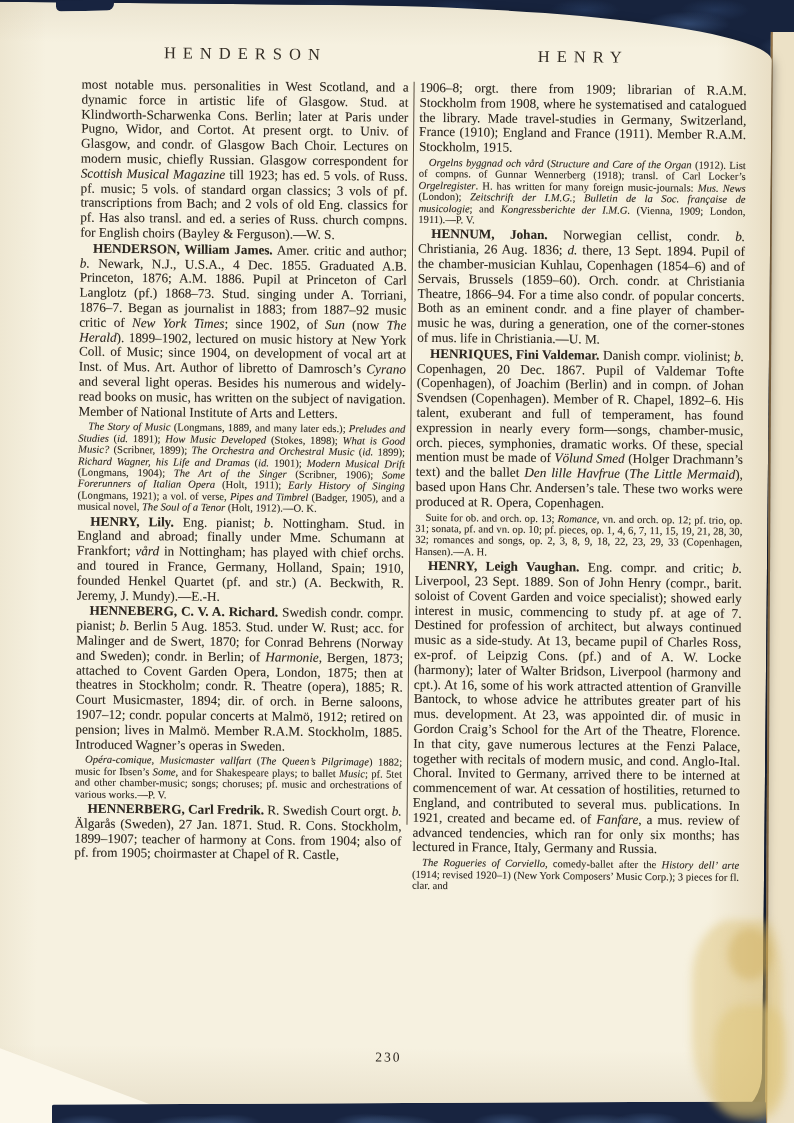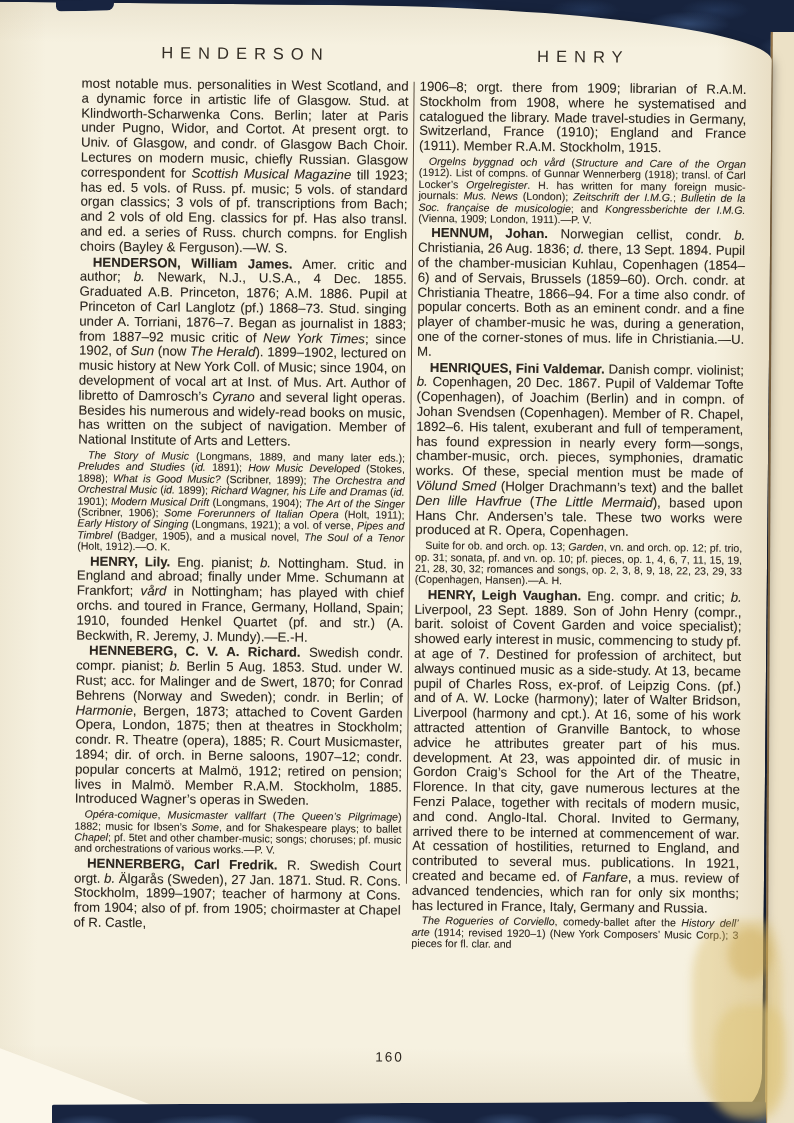--- a/index.html
+++ b/index.html
@@ -4,21 +4,21 @@
 <style>
   html,body{margin:0;padding:0;}
   .scene{
     position:relative;width:794px;height:1123px;overflow:hidden;
     background-color:#17233d;
     background-image:
       radial-gradient(ellipse 60px 18px at 30% 40%, #31486f 0%, transparent 70%),
       radial-gradient(ellipse 80px 22px at 70% 60%, #3a5377 0%, transparent 70%),
       radial-gradient(ellipse 50px 16px at 50% 20%, #223456 0%, transparent 70%);
     background-size:160px 60px,220px 80px,130px 50px;
-    font-family:Liberation Sans, sans-serif;
+    font-family:Liberation Serif, serif;
   }
   .cover-tex{
     background-color:#182440;
     background-image:
       radial-gradient(ellipse 50px 14px at 25% 50%, #33496e 0%, transparent 70%),
       radial-gradient(ellipse 70px 18px at 70% 40%, #3c5579 0%, transparent 70%);
     background-size:140px 40px,200px 60px;
   }
   .underpage{
     position:absolute;left:768px;top:32px;width:30px;height:1091px;
@@ -99,49 +99,49 @@
 
         <p class="entry"><span class="head">HENDERSON, William James.</span>
            <span>Amer. critic and author; <i>b.</i> Newark, N.J., U.S.A., 4 Dec. 1855. Graduated A.B. Princeton, 1876; A.M. 1886. Pupil at Princeton of Carl Langlotz (pf.) 1868–73. Stud. singing under A. Torriani, 1876–7. Began as journalist in 1883; from 1887–92 music critic of <i>New York Times</i>; since 1902, of <i>Sun</i> (now <i>The Herald</i>). 1899–1902, lectured on music history at New York Coll. of Music; since 1904, on development of vocal art at Inst. of Mus. Art. Author of libretto of Damrosch’s <i>Cyrano</i> and several light operas. Besides his numerous and widely-read books on music, has written on the subject of navigation. Member of National Institute of Arts and Letters.</span></p>
         <p class="works"><i>The Story of Music</i> (Longmans, 1889, and many later eds.); <i>Preludes and Studies</i> (<i>id.</i> 1891); <i>How Music Developed</i> (Stokes, 1898); <i>What is Good Music?</i> (Scribner, 1899); <i>The Orchestra and Orchestral Music</i> (<i>id.</i> 1899); <i>Richard Wagner, his Life and Dramas</i> (<i>id.</i> 1901); <i>Modern Musical Drift</i> (Longmans, 1904); <i>The Art of the Singer</i> (Scribner, 1906); <i>Some Forerunners of Italian Opera</i> (Holt, 1911); <i>Early History of Singing</i> (Longmans, 1921); a vol. of verse, <i>Pipes and Timbrel</i> (Badger, 1905), and a musical novel, <i>The Soul of a Tenor</i> (Holt, 1912).—O. K.</p>
 
         <p class="entry"><span class="head">HENRY, Lily.</span>
            <span>Eng. pianist; <i>b.</i> Nottingham. Stud. in England and abroad; finally under Mme. Schumann at Frankfort; <i>vård</i> in Nottingham; has played with chief orchs. and toured in France, Germany, Holland, Spain; 1910, founded Henkel Quartet (pf. and str.) (A. Beckwith, R. Jeremy, J. Mundy).—E.-H.</span></p>
 
         <p class="entry"><span class="head">HENNEBERG, C. V. A. Richard.</span>
            <span>Swedish condr. compr. pianist; <i>b.</i> Berlin 5 Aug. 1853. Stud. under W. Rust; acc. for Malinger and de Swert, 1870; for Conrad Behrens (Norway and Sweden); condr. in Berlin; of <i>Harmonie</i>, Bergen, 1873; attached to Covent Garden Opera, London, 1875; then at theatres in Stockholm; condr. R. Theatre (opera), 1885; R. Court Musicmaster, 1894; dir. of orch. in Berne saloons, 1907–12; condr. popular concerts at Malmö, 1912; retired on pension; lives in Malmö. Member R.A.M. Stockholm, 1885. Introduced Wagner’s operas in Sweden.</span></p>
-        <p class="works"><i>Opéra-comique</i>, <i>Musicmaster vallfart</i> (<i>The Queen’s Pilgrimage</i>) 1882; music for Ibsen’s <i>Some</i>, and for Shakespeare plays; to ballet <i>Chapel</i>; pf. 5tet and other chamber-music; songs; choruses; pf. music and orchestrations of various works.—P. V.</p>
+        <p class="works"><i>Opéra-comique</i>, <i>Musicmaster vallfart</i> (<i>The Queen’s Pilgrimage</i>) 1882; music for Ibsen’s <i>Some</i>, and for Shakespeare plays; to ballet <i>Music</i>; pf. 5tet and other chamber-music; songs; choruses; pf. music and orchestrations of various works.—P. V.</p>
 
         <p class="entry"><span class="head">HENNERBERG, Carl Fredrik.</span>
            <span>R. Swedish Court orgt. <i>b.</i> Älgarås (Sweden), 27 Jan. 1871. Stud. R. Cons. Stockholm, 1899–1907; teacher of harmony at Cons. from 1904; also of pf. from 1905; choirmaster at Chapel of R. Castle,</span></p>
       </div>
 
       <div class="divider"></div>
 
       <div class="col">
         <div class="running-head">HENRY</div>
 
         <p>1906–8; orgt. there from 1909; librarian of R.A.M. Stockholm from 1908, where he systematised and catalogued the library. Made travel-studies in Germany, Switzerland, France (1910); England and France (1911). Member R.A.M. Stockholm, 1915.</p>
         <p class="works"><i>Orgelns byggnad och vård</i> (<i>Structure and Care of the Organ</i> (1912). List of compns. of Gunnar Wennerberg (1918); transl. of Carl Locker’s <i>Orgelregister</i>. H. has written for many foreign music-journals: <i>Mus. News</i> (London); <i>Zeitschrift der I.M.G.</i>; <i>Bulletin de la Soc. française de musicologie</i>; and <i>Kongressberichte der I.M.G.</i> (Vienna, 1909; London, 1911).—P. V.</p>
 
         <p class="entry"><span class="head">HENNUM, Johan.</span>
            <span>Norwegian cellist, condr. <i>b.</i> Christiania, 26 Aug. 1836; <i>d.</i> there, 13 Sept. 1894. Pupil of the chamber-musician Kuhlau, Copenhagen (1854–6) and of Servais, Brussels (1859–60). Orch. condr. at Christiania Theatre, 1866–94. For a time also condr. of popular concerts. Both as an eminent condr. and a fine player of chamber-music he was, during a generation, one of the corner-stones of mus. life in Christiania.—U. M.</span></p>
 
         <p class="entry"><span class="head">HENRIQUES, Fini Valdemar.</span>
            <span>Danish compr. violinist; <i>b.</i> Copenhagen, 20 Dec. 1867. Pupil of Valdemar Tofte (Copenhagen), of Joachim (Berlin) and in compn. of Johan Svendsen (Copenhagen). Member of R. Chapel, 1892–6. His talent, exuberant and full of temperament, has found expression in nearly every form—songs, chamber-music, orch. pieces, symphonies, dramatic works. Of these, special mention must be made of <i>Völund Smed</i> (Holger Drachmann’s text) and the ballet <i>Den lille Havfrue</i> (<i>The Little Mermaid</i>), based upon Hans Chr. Andersen’s tale. These two works were produced at R. Opera, Copenhagen.</span></p>
-        <p class="works">Suite for ob. and orch. op. 13; <i>Garden</i>, vn. and orch. op. 12; pf. trio, op. 31; sonata, pf. and vn. op. 10; pf. pieces, op. 1, 4, 6, 7, 11, 15, 19, 21, 28, 30, 32; romances and songs, op. 2, 3, 8, 9, 18, 22, 23, 29, 33 (Copenhagen, Hansen).—A. H.</p>
+        <p class="works">Suite for ob. and orch. op. 13; <i>Romance</i>, vn. and orch. op. 12; pf. trio, op. 31; sonata, pf. and vn. op. 10; pf. pieces, op. 1, 4, 6, 7, 11, 15, 19, 21, 28, 30, 32; romances and songs, op. 2, 3, 8, 9, 18, 22, 23, 29, 33 (Copenhagen, Hansen).—A. H.</p>
 
         <p class="entry"><span class="head">HENRY, Leigh Vaughan.</span>
            <span>Eng. compr. and critic; <i>b.</i> Liverpool, 23 Sept. 1889. Son of John Henry (compr., barit. soloist of Covent Garden and voice specialist); showed early interest in music, commencing to study pf. at age of 7. Destined for profession of architect, but always continued music as a side-study. At 13, became pupil of Charles Ross, ex-prof. of Leipzig Cons. (pf.) and of A. W. Locke (harmony); later of Walter Bridson, Liverpool (harmony and cpt.). At 16, some of his work attracted attention of Granville Bantock, to whose advice he attributes greater part of his mus. development. At 23, was appointed dir. of music in Gordon Craig’s School for the Art of the Theatre, Florence. In that city, gave numerous lectures at the Fenzi Palace, together with recitals of modern music, and cond. Anglo-Ital. Choral. Invited to Germany, arrived there to be interned at commencement of war. At cessation of hostilities, returned to England, and contributed to several mus. publications. In 1921, created and became ed. of <i>Fanfare</i>, a mus. review of advanced tendencies, which ran for only six months; has lectured in France, Italy, Germany and Russia.</span></p>
         <p class="works"><i>The Rogueries of Corviello</i>, comedy-ballet after the <i>History dell’ arte</i> (1914; revised 1920–1) (New York Composers’ Music Corp.); 3 pieces for fl. clar. and</p>
       </div>
 
     </div>
 
-    <div class="pagenum">160</div>
+    <div class="pagenum">230</div>
   </div>
 
   <div class="underpage-corner"></div>
   <div class="cover-notch cover-tex"></div>
   <div class="bottom-cover cover-tex"></div>
 
   <div class="stain stain1"></div>
   <div class="stain stain2"></div>
   <div class="stain stain3"></div>
 

